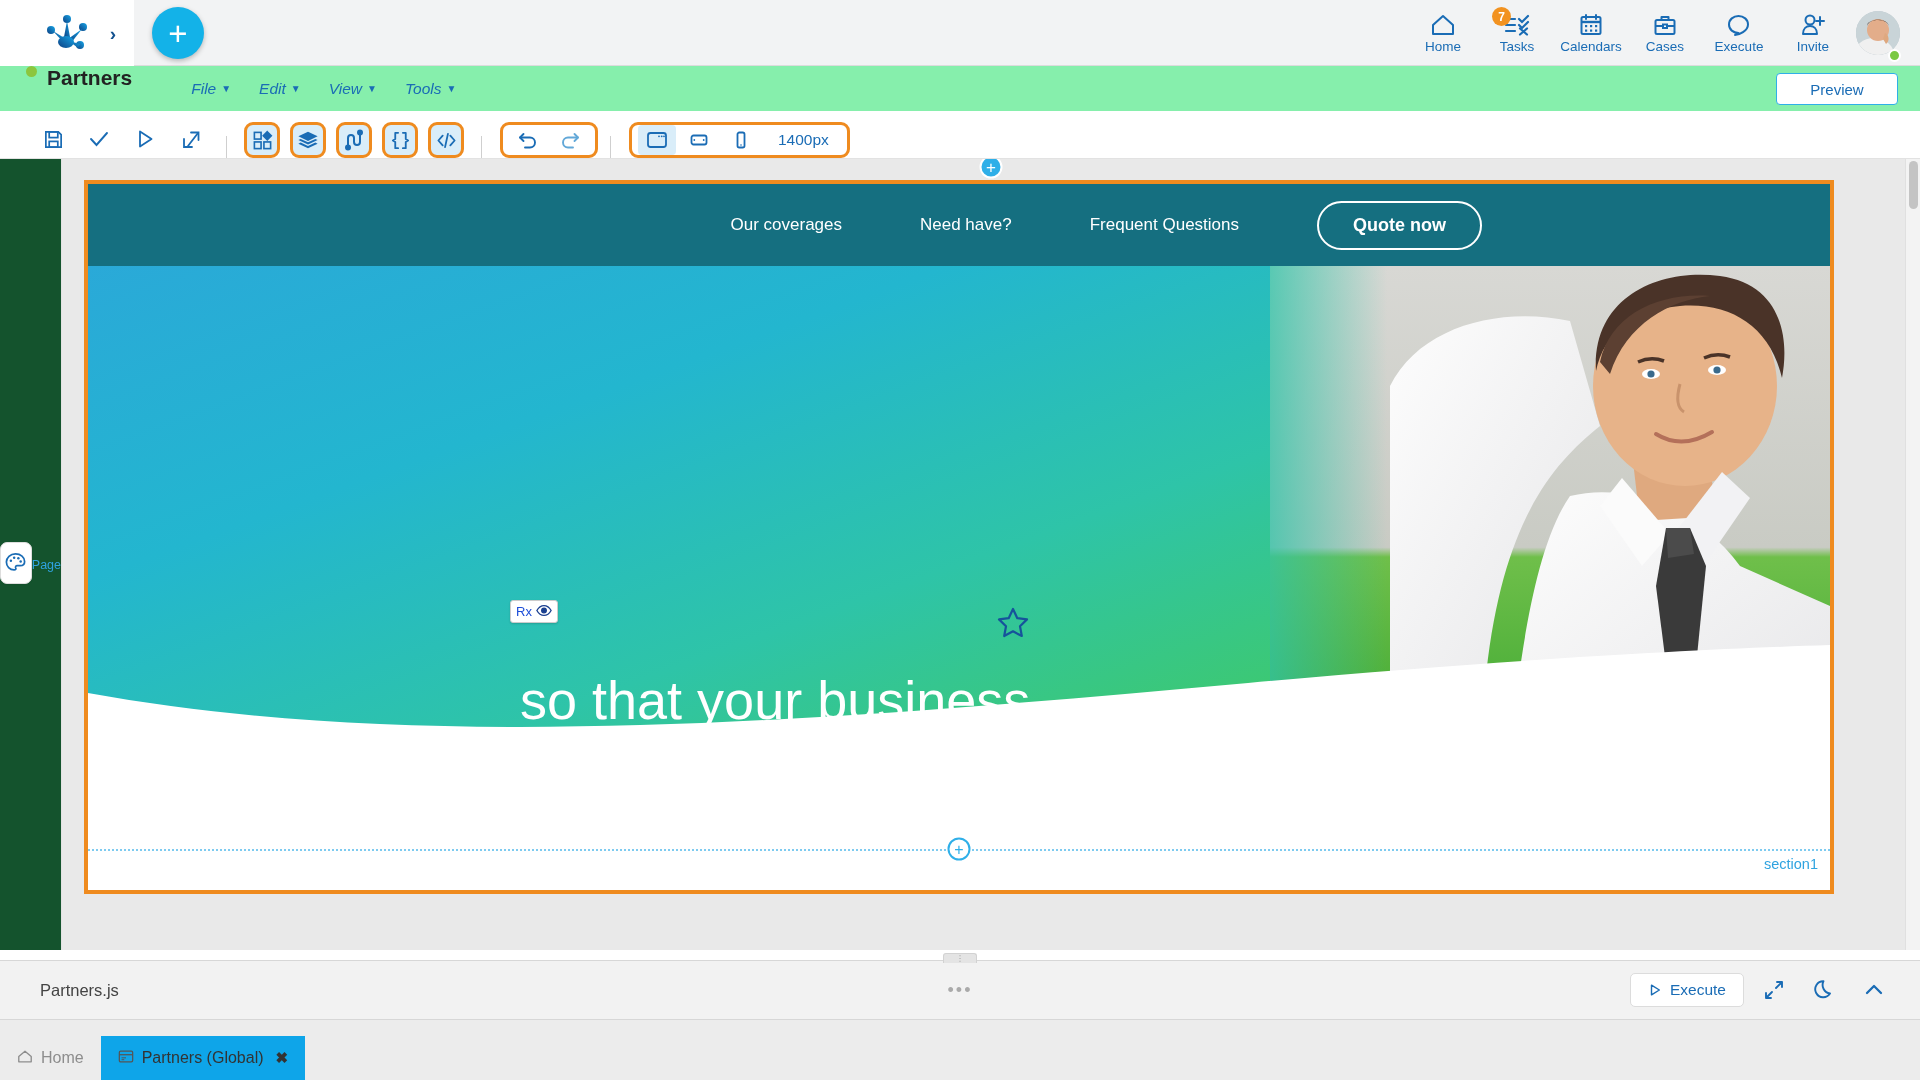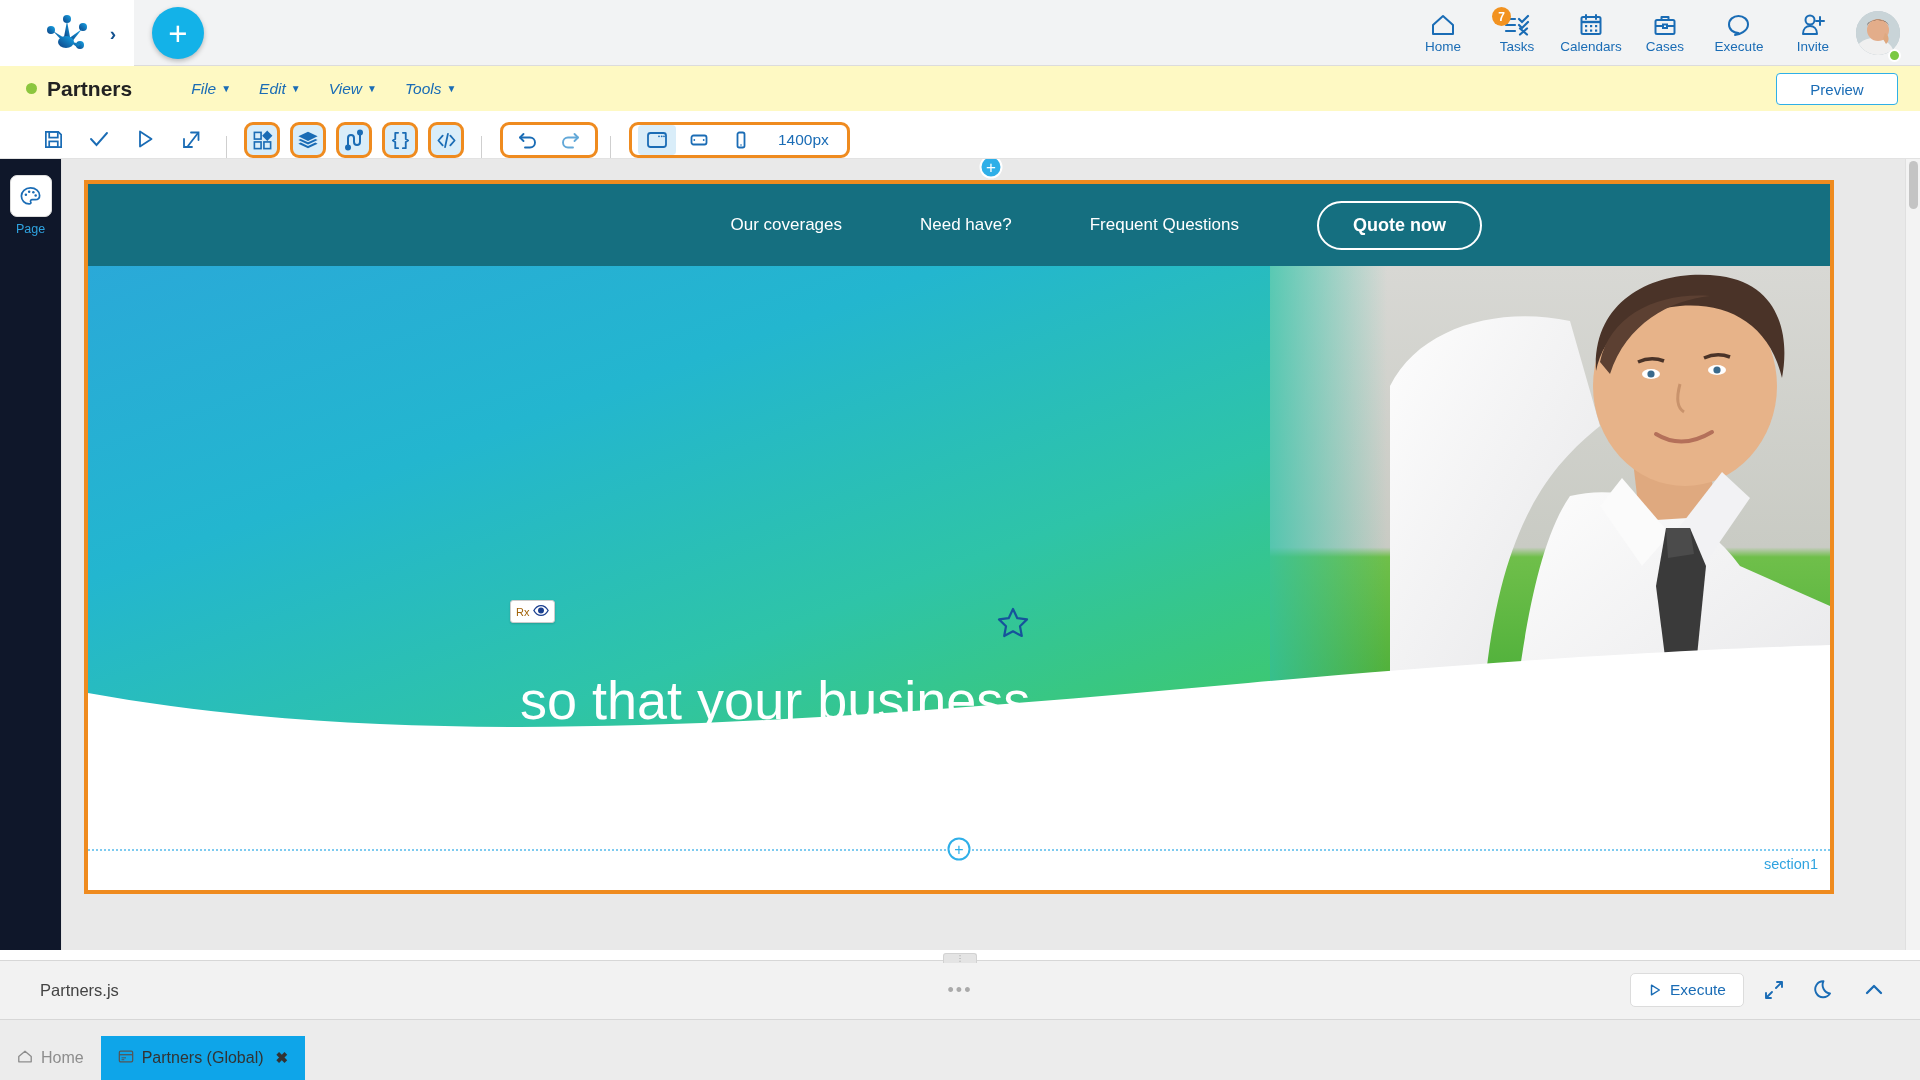--- a/index.html
+++ b/index.html
@@ -61,21 +61,21 @@
   }
   .avatar svg { display: block; }
   .avatar-dot {
     position: absolute; right: 5px; bottom: 4px; width: 13px; height: 13px;
     border-radius: 50%; background: #7ac943; border: 2px solid #fff;
   }
 
   
   .dochdr {
     position: absolute; top: 66px; left: 0; width: 1920px; height: 45px;
-    background: #fef9c3; display: flex; align-items: center;
+    background: #86efac; display: flex; 
   }
   .doc-dot {
     width: 11px; height: 11px; border-radius: 50%; background: #8cc63e;
     margin-left: 26px; margin-right: 10px;
   }
   .doc-title { font-size: 21px; font-weight: bold; color: #222; }
   .menubar { display: flex; align-items: center; margin-left: 45px; gap: 0; }
   .menu-item {
     font-size: 15.5px; color: #1a6cb5; padding: 4px 14px; cursor: pointer;
     display: flex; align-items: center; gap: 5px; font-style: italic;
@@ -113,22 +113,22 @@
   .mode-btn {
     width: 38px; height: 30px; display: flex; align-items: center; justify-content: center;
     color: #1a6cb5; cursor: pointer; border-radius: 4px;
   }
   .mode-btn.active { background: #d9edf9; }
   .px-label { font-size: 15.5px; color: #1a6cb5; padding: 0 12px 0 14px; }
 
   
   .rail {
     position: absolute; top: 159px; left: 0; width: 62px; bottom: 130px;
-    background: #0f172a; border-right: 1px solid #e2e2e2;
-    display: flex; flex-direction: column; align-items: center; padding-top: 16px;
+    background: #14532d; border-right: 1px solid #e2e2e2;
+    display: flex; flex-direction: row; align-items: center; padding-top: 16px;
   }
   .rail-btn {
     width: 42px; height: 42px; border: 1px solid #ddd; border-radius: 7px; background: #fff;
     display: flex; align-items: center; justify-content: center; color: #1a6cb5; cursor: pointer;
     box-shadow: 0 1px 2px rgba(0,0,0,.06);
   }
   .rail-lbl { font-size: 12.5px; color: #2fa3e0; margin-top: 5px; }
 
   
   .canvas-area {
@@ -182,21 +182,21 @@
     position: absolute; left: 0; right: 0; bottom: -4px; height: 120px;
   }
   .hero-wave svg { display: block; width: 100%; height: 100%; }
 
   .rx-badge {
     position: absolute; left: 422px; top: 416px; z-index: 10;
     background: #fff; border: 1px solid #ccc; border-radius: 3px;
     height: 23px; display: flex; align-items: center; gap: 4px; padding: 0 5px;
     box-shadow: 0 1px 2px rgba(0,0,0,.16); cursor: pointer;
   }
-  .rx-badge .rx-t { font-size: 11px; color: #a16207; }
+  .rx-badge .rx-t { font-size: 13px; color: #1d4ed8; }
   .hero-sub {
     position: absolute; left: 432px; top: 430px; z-index: 6;
     color: #fff; font-size: 26px; white-space: nowrap;
   }
   .star-icon { position: absolute; left: 908px; top: 422px; z-index: 8; cursor: pointer; }
   .hero-h1 {
     position: absolute; left: 432px; top: 486px; z-index: 6;
     color: #fff; font-size: 54px; line-height: 1.14; white-space: nowrap;
   }
 

